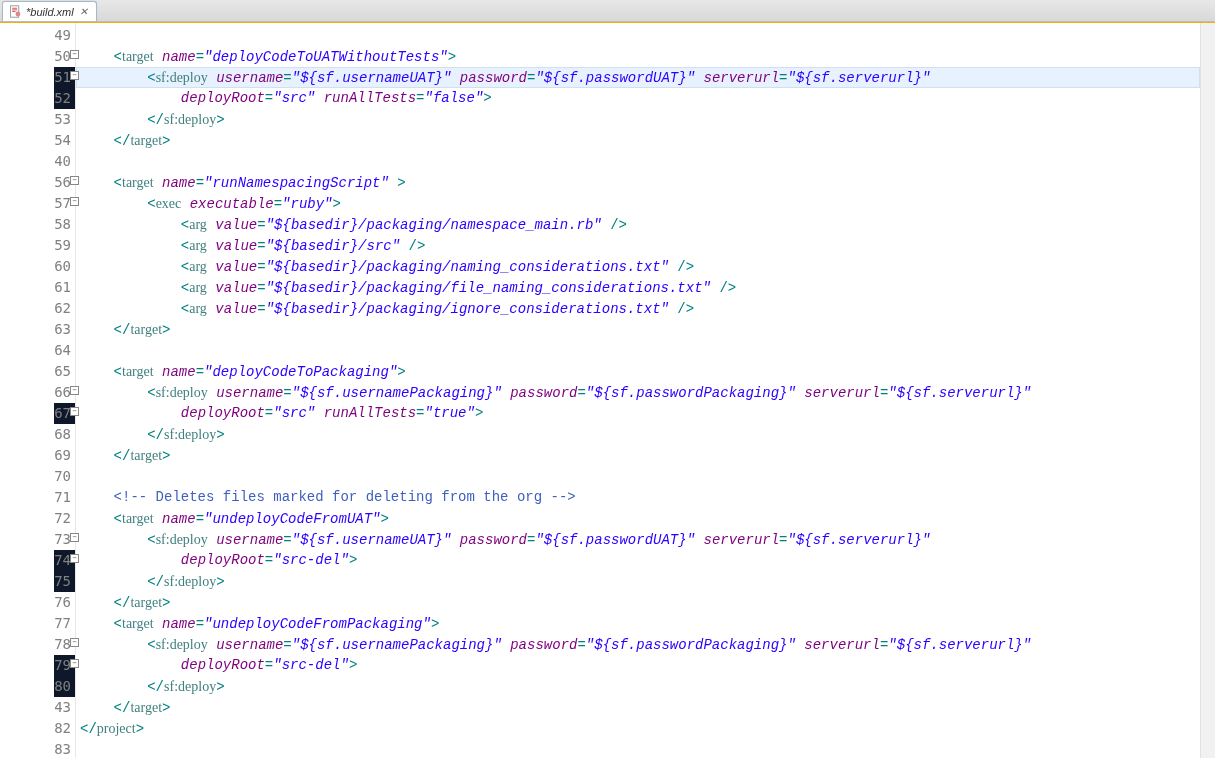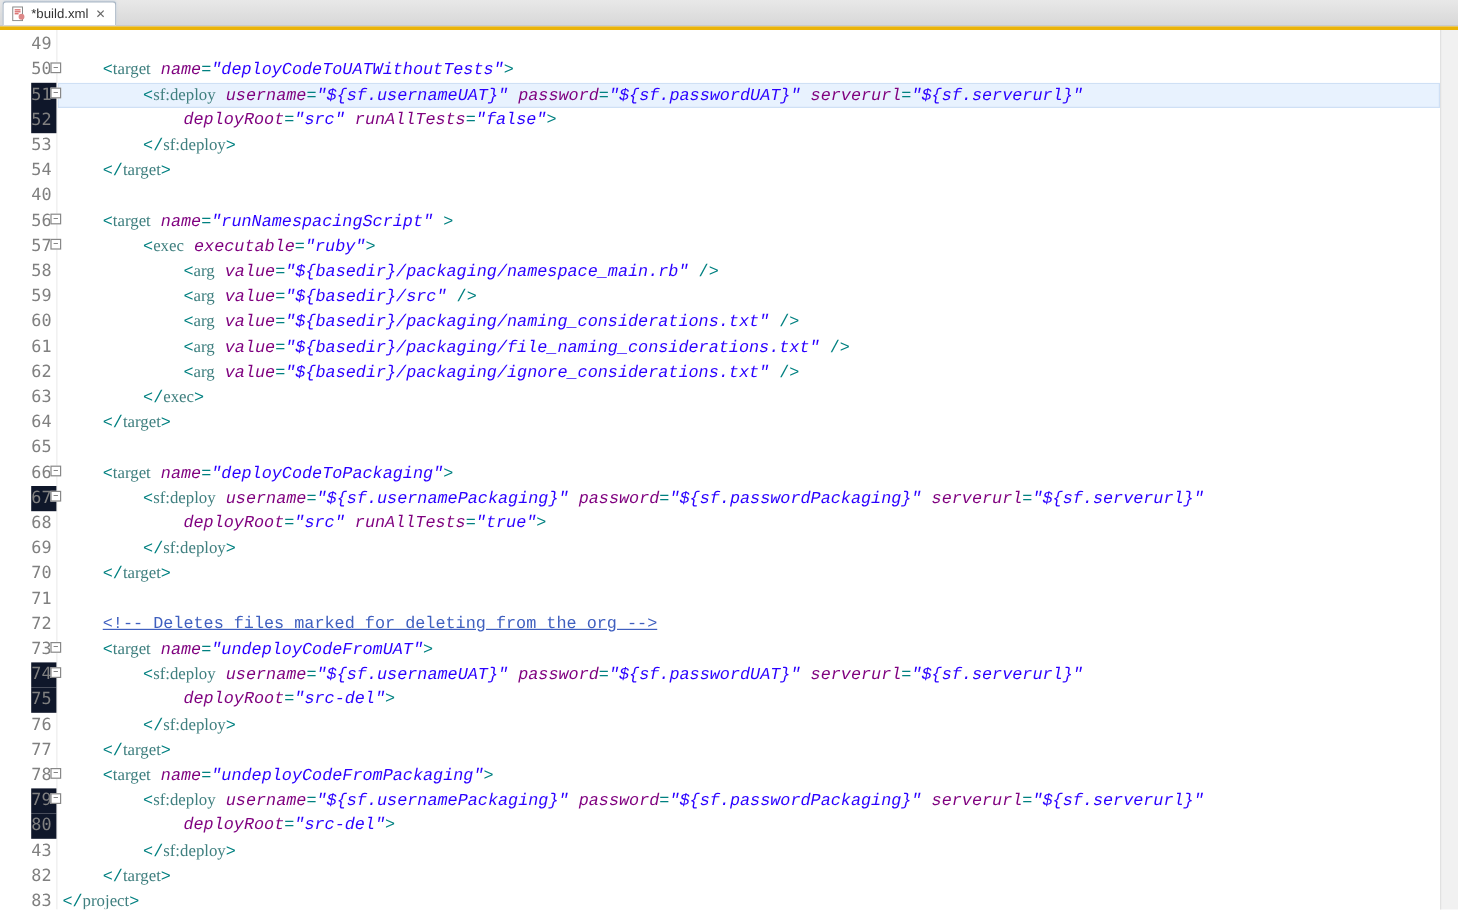--- a/index.html
+++ b/index.html
@@ -1,34 +1,34 @@
 <!DOCTYPE html>
 <html><head>
 <meta charset="utf-8">
 <style>
   * { box-sizing: border-box; margin: 0; padding: 0; }
   html, body { width: 1215px; height: 758px; font-family: Consolas, 'Courier New', monospace; font-size: 14px; background: #fff; overflow: hidden; }
-  .tab-bar { height: 22px; background: linear-gradient(#e8e8e8, #d8d8d8); border-bottom: 1px solid #bdbdbd; display: flex; align-items: flex-end; padding-left: 2px; }
+  .tab-bar { height: 22px; background: linear-gradient(#e8e8e8, #d8d8d8); border-bottom: 1px solid #bdbdbd; display: flex; align-items: flex-end; padding-left: 2px; font-style: italic; }
   .tab { height: 20px; background: #fff; border: 1px solid #a9b6c4; border-bottom: none; display: flex; align-items: center; padding: 0 6px; gap: 4px; font-family: 'Segoe UI', Tahoma, sans-serif; font-size: 11px; color: #333; border-top-left-radius: 3px; border-top-right-radius: 3px; box-shadow: 0 -1px 2px -1px #bcd; }
   .file-icon { width: 13px; height: 13px; display: inline-block; }
   .close-icon { width: 12px; height: 12px; display: inline-flex; align-items: center; justify-content: center; font-size: 10px; color: #666; cursor: pointer; }
-  .editor { display: flex; height: 736px; width: 100%; border-top: 3px solid #eab308;}
+  .editor { display: flex; height: 736px; width: 100%; border-top: 1px solid #eab308; padding-left: 28px;}
   .gutter { background: #fff; width: 48px; border-right: 1px solid #e8e8e8; padding-top: 2px; }
   .gln { height: 21px; line-height: 21px; text-align: right; padding-right: 4px; color: #808080; position: relative; font-family: Consolas, monospace; font-size: 14px;}
   .gln.mod { background: #0f172a; margin-left: 26px; }
   .fold { position: absolute; right: -4px; top: 4px; width: 9px; height: 9px; background: #fff; border: 1px solid #888; display: flex; align-items:center; justify-content:center; font-size:7px; line-height:7px; color:#555;}
   .fold::after { content: "−"; }
   .code-area { flex: 1; padding-top: 2px; overflow: hidden; background:#fff;}
   .cl { height: 21px; line-height: 21px; white-space: pre; font-family: Consolas, 'Courier New', monospace; padding-left: 4px;}
   .cl.hl { background: #e8f2fe; box-shadow: inset 0 0 0 1px #cfe0f5;}
   .tag { color: #3f7f7f; font-family: Liberation Serif, serif; }
   .attr { color: #7f007f; font-style: italic; }
   .val { color: #2a00ff; font-style: italic;}
   .punct { color: #008080;}
-  .cmt { color: #3f5fbf; text-decoration: underline; }
+  .cmt { color: #3f5fbf; }
   .scrollbar-v { width: 15px; height: 736px; background: #f1f1f1; border-left: 1px solid #e1e1e1;}
 </style>
 </head>
 <body>
 
 <div class="tab-bar">
   <div class="tab">
     <span class="file-icon">
       <svg viewBox="0 0 16 16" width="13" height="13">
           <rect x="2" y="1" width="10" height="14" fill="#fff" stroke="#888" stroke-width="1"></rect>
@@ -87,21 +87,20 @@
       <div class="cl">        <span class="punct">&lt;/</span><span class="tag">sf:deploy</span><span class="punct">&gt;</span></div>
       <div class="cl">    <span class="punct">&lt;/</span><span class="tag">target</span><span class="punct">&gt;</span></div>
       <div class="cl"></div>
       <div class="cl">    <span class="punct">&lt;</span><span class="tag">target</span> <span class="attr">name</span><span class="punct">=</span><span class="val">"runNamespacingScript"</span> <span class="punct">&gt;</span></div>
       <div class="cl">        <span class="punct">&lt;</span><span class="tag">exec</span> <span class="attr">executable</span><span class="punct">=</span><span class="val">"ruby"</span><span class="punct">&gt;</span></div>
       <div class="cl">            <span class="punct">&lt;</span><span class="tag">arg</span> <span class="attr">value</span><span class="punct">=</span><span class="val">"${basedir}/packaging/namespace_main.rb"</span> <span class="punct">/&gt;</span></div>
       <div class="cl">            <span class="punct">&lt;</span><span class="tag">arg</span> <span class="attr">value</span><span class="punct">=</span><span class="val">"${basedir}/src"</span> <span class="punct">/&gt;</span></div>
       <div class="cl">            <span class="punct">&lt;</span><span class="tag">arg</span> <span class="attr">value</span><span class="punct">=</span><span class="val">"${basedir}/packaging/naming_considerations.txt"</span> <span class="punct">/&gt;</span></div>
       <div class="cl">            <span class="punct">&lt;</span><span class="tag">arg</span> <span class="attr">value</span><span class="punct">=</span><span class="val">"${basedir}/packaging/file_naming_considerations.txt"</span> <span class="punct">/&gt;</span></div>
       <div class="cl">            <span class="punct">&lt;</span><span class="tag">arg</span> <span class="attr">value</span><span class="punct">=</span><span class="val">"${basedir}/packaging/ignore_considerations.txt"</span> <span class="punct">/&gt;</span></div>
-      <div class="cl">        <span class="punct">&lt;/</span><span class="tag">exec</span><span class="punct">&gt;</span></div>
       <div class="cl">    <span class="punct">&lt;/</span><span class="tag">target</span><span class="punct">&gt;</span></div>
       <div class="cl"></div>
       <div class="cl">    <span class="punct">&lt;</span><span class="tag">target</span> <span class="attr">name</span><span class="punct">=</span><span class="val">"deployCodeToPackaging"</span><span class="punct">&gt;</span></div>
       <div class="cl">        <span class="punct">&lt;</span><span class="tag">sf:deploy</span> <span class="attr">username</span><span class="punct">=</span><span class="val">"${sf.usernamePackaging}"</span> <span class="attr">password</span><span class="punct">=</span><span class="val">"${sf.passwordPackaging}"</span> <span class="attr">serverurl</span><span class="punct">=</span><span class="val">"${sf.serverurl}"</span></div>
       <div class="cl">            <span class="attr">deployRoot</span><span class="punct">=</span><span class="val">"src"</span> <span class="attr">runAllTests</span><span class="punct">=</span><span class="val">"true"</span><span class="punct">&gt;</span></div>
       <div class="cl">        <span class="punct">&lt;/</span><span class="tag">sf:deploy</span><span class="punct">&gt;</span></div>
       <div class="cl">    <span class="punct">&lt;/</span><span class="tag">target</span><span class="punct">&gt;</span></div>
       <div class="cl"></div>
       <div class="cl">    <span class="cmt">&lt;!-- Deletes files marked for deleting from the org --&gt;</span></div>
       <div class="cl">    <span class="punct">&lt;</span><span class="tag">target</span> <span class="attr">name</span><span class="punct">=</span><span class="val">"undeployCodeFromUAT"</span><span class="punct">&gt;</span></div>

